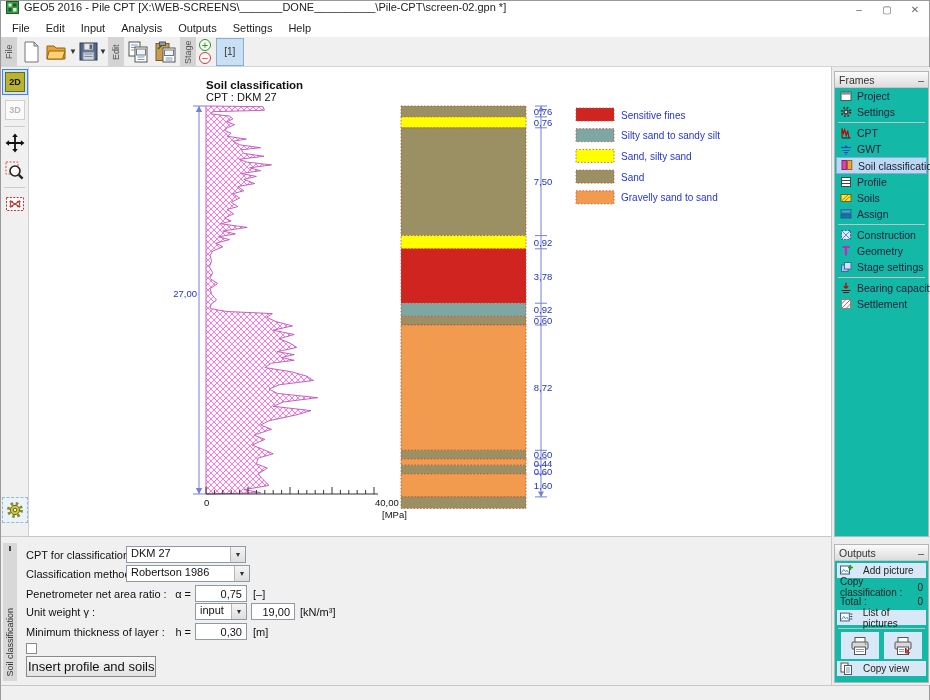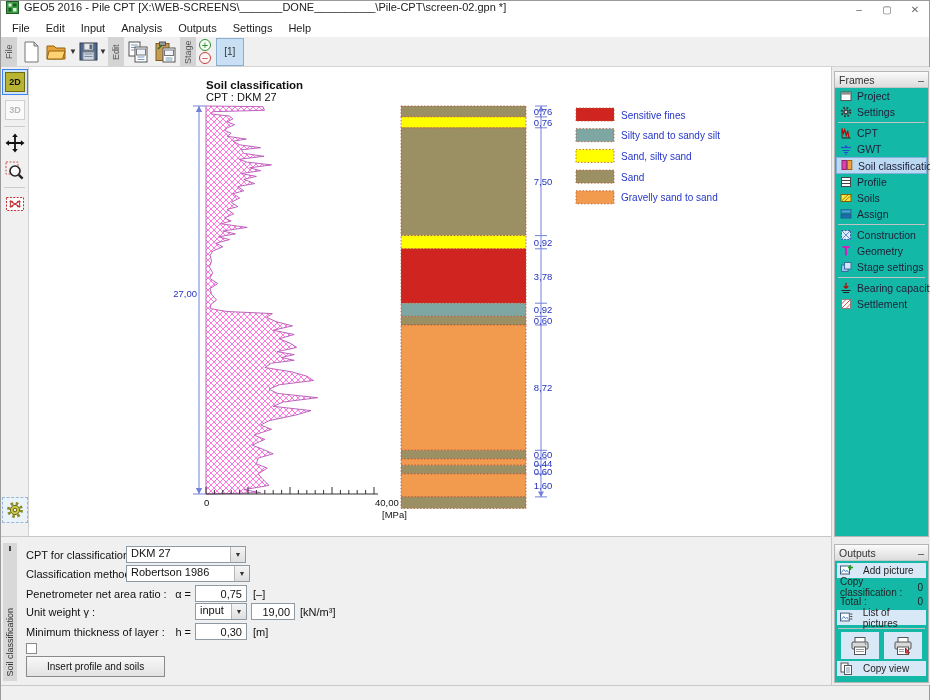--- a/index.html
+++ b/index.html
@@ -63,21 +63,21 @@
   #form-tab span{writing-mode:vertical-rl;transform:rotate(180deg);font-size:9px;color:#333;white-space:nowrap}
   #form-tab i{position:absolute;top:3px;left:6px;width:2px;height:5px;background:#444}
   .flabel{position:absolute;font-size:11px;color:#111;white-space:nowrap}
   .fsym{position:absolute;font-size:11px;color:#111;text-align:right;width:22px}
   .funit{position:absolute;font-size:11px;color:#111}
   .fselect{position:absolute;height:17px;background:#fff;border:1px solid #8f9aa5;box-sizing:border-box;display:flex;align-items:flex-start}
   .fselect .val{flex:1;padding-left:4px;font-size:11px;color:#111;white-space:nowrap;overflow:hidden}
   .fselect .arrow{width:14px;height:100%;background:linear-gradient(#f4f4f4,#dfdfdf);border-left:1px solid #b5b5b5;display:flex;align-items:center;justify-content:center;font-size:7px;color:#333}
   .finput{position:absolute;height:17px;background:#fff;border:1px solid #8f9aa5;box-sizing:border-box;font-size:11px;color:#111;text-align:right;padding:1px 4px 0 0}
   .fcheck{position:absolute;width:11px;height:11px;background:#fff;border:1px solid #8a8a8a;box-sizing:border-box}
-  #insert-btn{position:absolute;left:25px;top:119px;height:19px;padding:0 20px;background:linear-gradient(#f8f8f8,#e2e2e2);border:1px solid #8a8a8a;font-size:10px;color:#111;display:flex;align-items:center}
+  #insert-btn{position:absolute;left:25px;top:119px;height:19px;padding:0 1px;background:linear-gradient(#f8f8f8,#e2e2e2);border:1px solid #8a8a8a;font-size:13px;color:#111;display:flex;align-items:center}
 
   
   #statusbar{position:absolute;left:0;top:684px;width:100%;height:16px;background:#f0f0f0;border-top:1px solid #c8c8c8;box-sizing:border-box}
 </style>
 </head>
 <body>
 
 <div id="window">
 
   <div id="titlebar">

